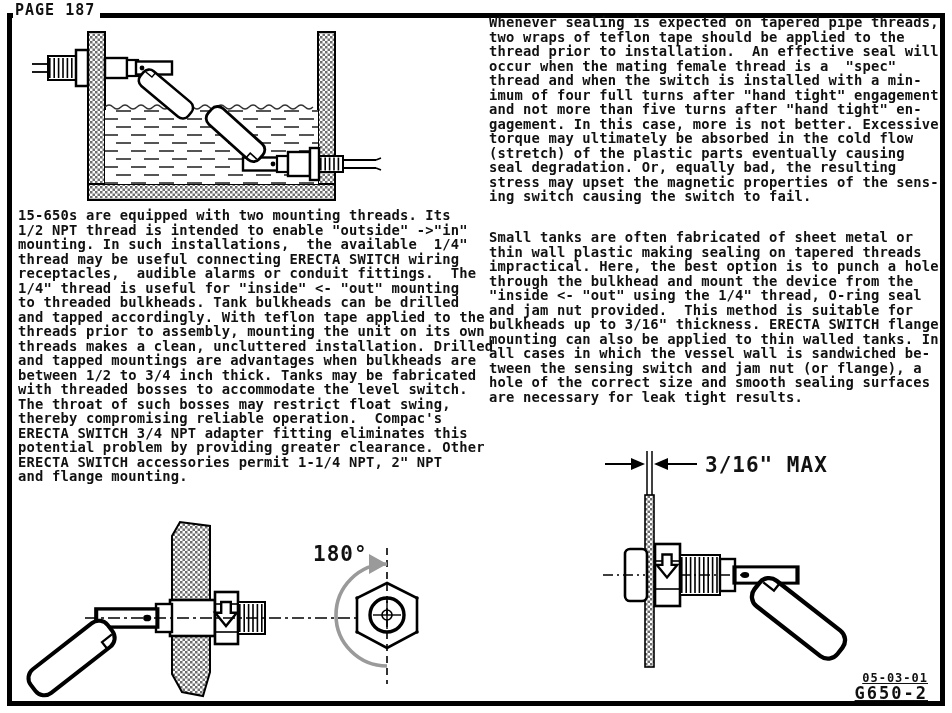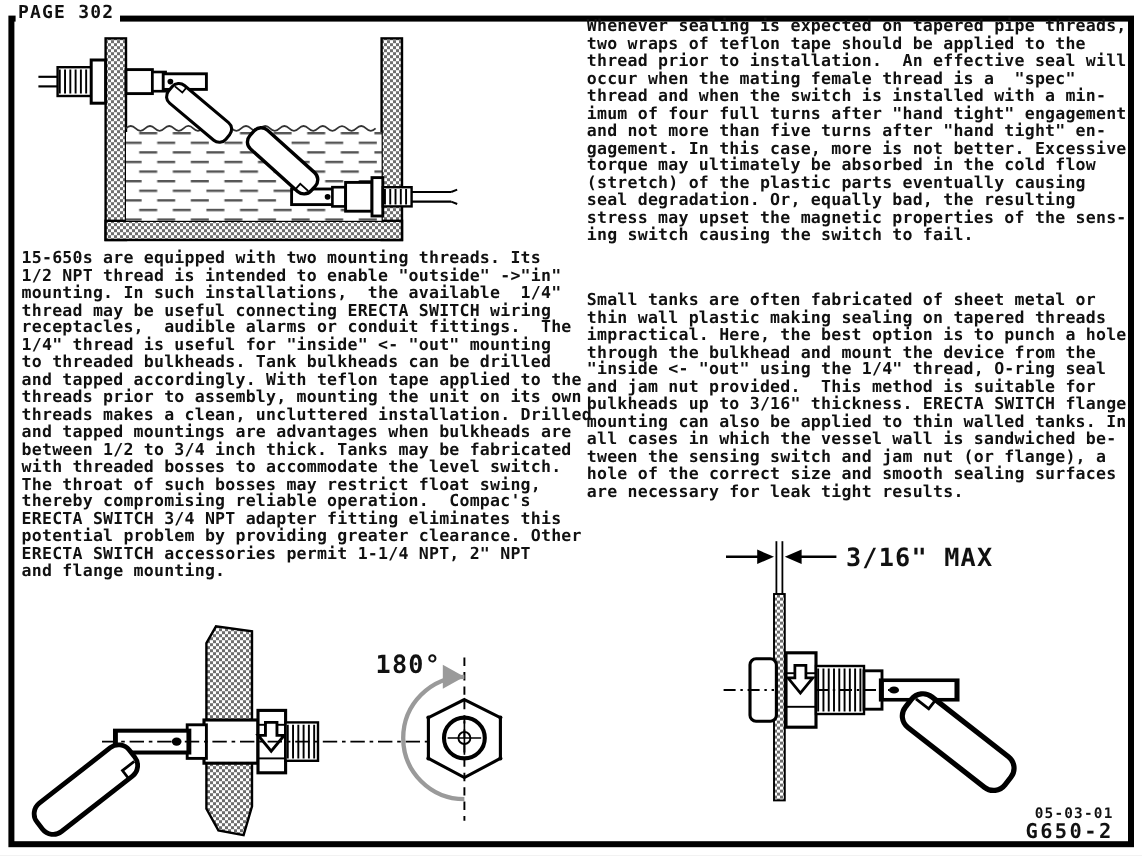--- a/index.html
+++ b/index.html
@@ -3,21 +3,21 @@
 <meta charset="utf-8">
 <style>
   html,body{margin:0;padding:0;background:#e8e8e8;}
   .page{position:relative;width:952px;height:713px;background:#ffffff;overflow:hidden;
         font-family:"DejaVu Sans Mono","Liberation Mono",monospace;color:#111;}
   .frame{position:absolute;left:7px;top:13px;right:7px;bottom:7px;border:5px solid #000;}
   .hdr{position:absolute;left:13px;top:1px;background:#fff;padding:0 5px 0 2px;
        font-size:15px;font-weight:bold;letter-spacing:1px;line-height:18px;height:19px;}
   .col{position:absolute;white-space:pre;font-size:13.8px;line-height:14.5px;
        font-weight:bold;letter-spacing:0.18px;}
-  .ftr{position:absolute;right:24px;bottom:11px;text-align:right;font-weight:bold;}
+  .ftr{position:absolute;right:24px;bottom:11px;text-align:right;font-weight:bold;text-decoration:underline;}
   .ftr .d{font-size:12px;line-height:13px;letter-spacing:1px;}
   .ftr .c{font-size:17px;line-height:17px;letter-spacing:2px;}
   svg{position:absolute;overflow:visible;}
   svg text{font-family:"DejaVu Sans Mono","Liberation Mono",monospace;font-weight:bold;fill:#111;}
 </style>
 </head>
 <body>
 
 <div class="page">
 
@@ -40,21 +40,21 @@
       </g>
       <g id="arm">
         <rect x="-2" y="-6.5" width="36" height="13" fill="#fff" stroke="#000" stroke-width="2.4"></rect>
         <circle cx="4" cy="0" r="2.4" fill="#000"></circle>
       </g>
       <path id="darr" d="M-4,-10 h8 v9 h5 l-9,11 l-9,-11 h5 z" fill="#fff" stroke="#000" stroke-width="2"></path>
     </defs>
   </svg>
 
   <div class="frame"></div>
-  <div class="hdr">PAGE 302</div>
+  <div class="hdr">PAGE 187</div>
 
   <svg style="left:30px;top:26px" width="400" height="182" viewBox="0 0 400 182">
     <rect x="58" y="6" width="17" height="168" fill="url(#stip)" stroke="#000" stroke-width="2"></rect>
     <rect x="288" y="6" width="17" height="168" fill="url(#stip)" stroke="#000" stroke-width="2"></rect>
     <rect x="58" y="158" width="247" height="16" fill="url(#stip)" stroke="#000" stroke-width="2"></rect>
     <rect x="75" y="84" width="213" height="74" fill="url(#liq)"></rect>
     <path d="M75,81 q4,-4 8,0 t8,0 t8,0 t8,0 t8,0 t8,0 t8,0 t8,0 t8,0 t8,0 t8,0 t8,0 t8,0 t8,0 t8,0 t8,0 t8,0 t8,0 t8,0 t8,0 t8,0 t8,0 t8,0 t8,0 t8,0 t8,0" fill="none" stroke="#333" stroke-width="1.4"></path>
 
     <g>
       <line x1="2" y1="38" x2="18" y2="38" stroke="#000" stroke-width="1.8"></line>
@@ -108,21 +108,21 @@
 occur when the mating female thread is a  "spec"
 thread and when the switch is installed with a min-
 imum of four full turns after "hand tight" engagement
 and not more than five turns after "hand tight" en-
 gagement. In this case, more is not better. Excessive
 torque may ultimately be absorbed in the cold flow
 (stretch) of the plastic parts eventually causing
 seal degradation. Or, equally bad, the resulting
 stress may upset the magnetic properties of the sens-
 ing switch causing the switch to fail.</div>
-  <div class="col" style="left:489px;top:243px;width:452px">Small tanks are often fabricated of sheet metal or
+  <div class="col" style="left:489px;top:230px;width:452px">Small tanks are often fabricated of sheet metal or
 thin wall plastic making sealing on tapered threads
 impractical. Here, the best option is to punch a hole
 through the bulkhead and mount the device from the
 "inside &lt;- "out" using the 1/4" thread, O-ring seal
 and jam nut provided.  This method is suitable for
 bulkheads up to 3/16" thickness. ERECTA SWITCH flange
 mounting can also be applied to thin walled tanks. In
 all cases in which the vessel wall is sandwiched be-
 tween the sensing switch and jam nut (or flange), a
 hole of the correct size and smooth sealing surfaces

